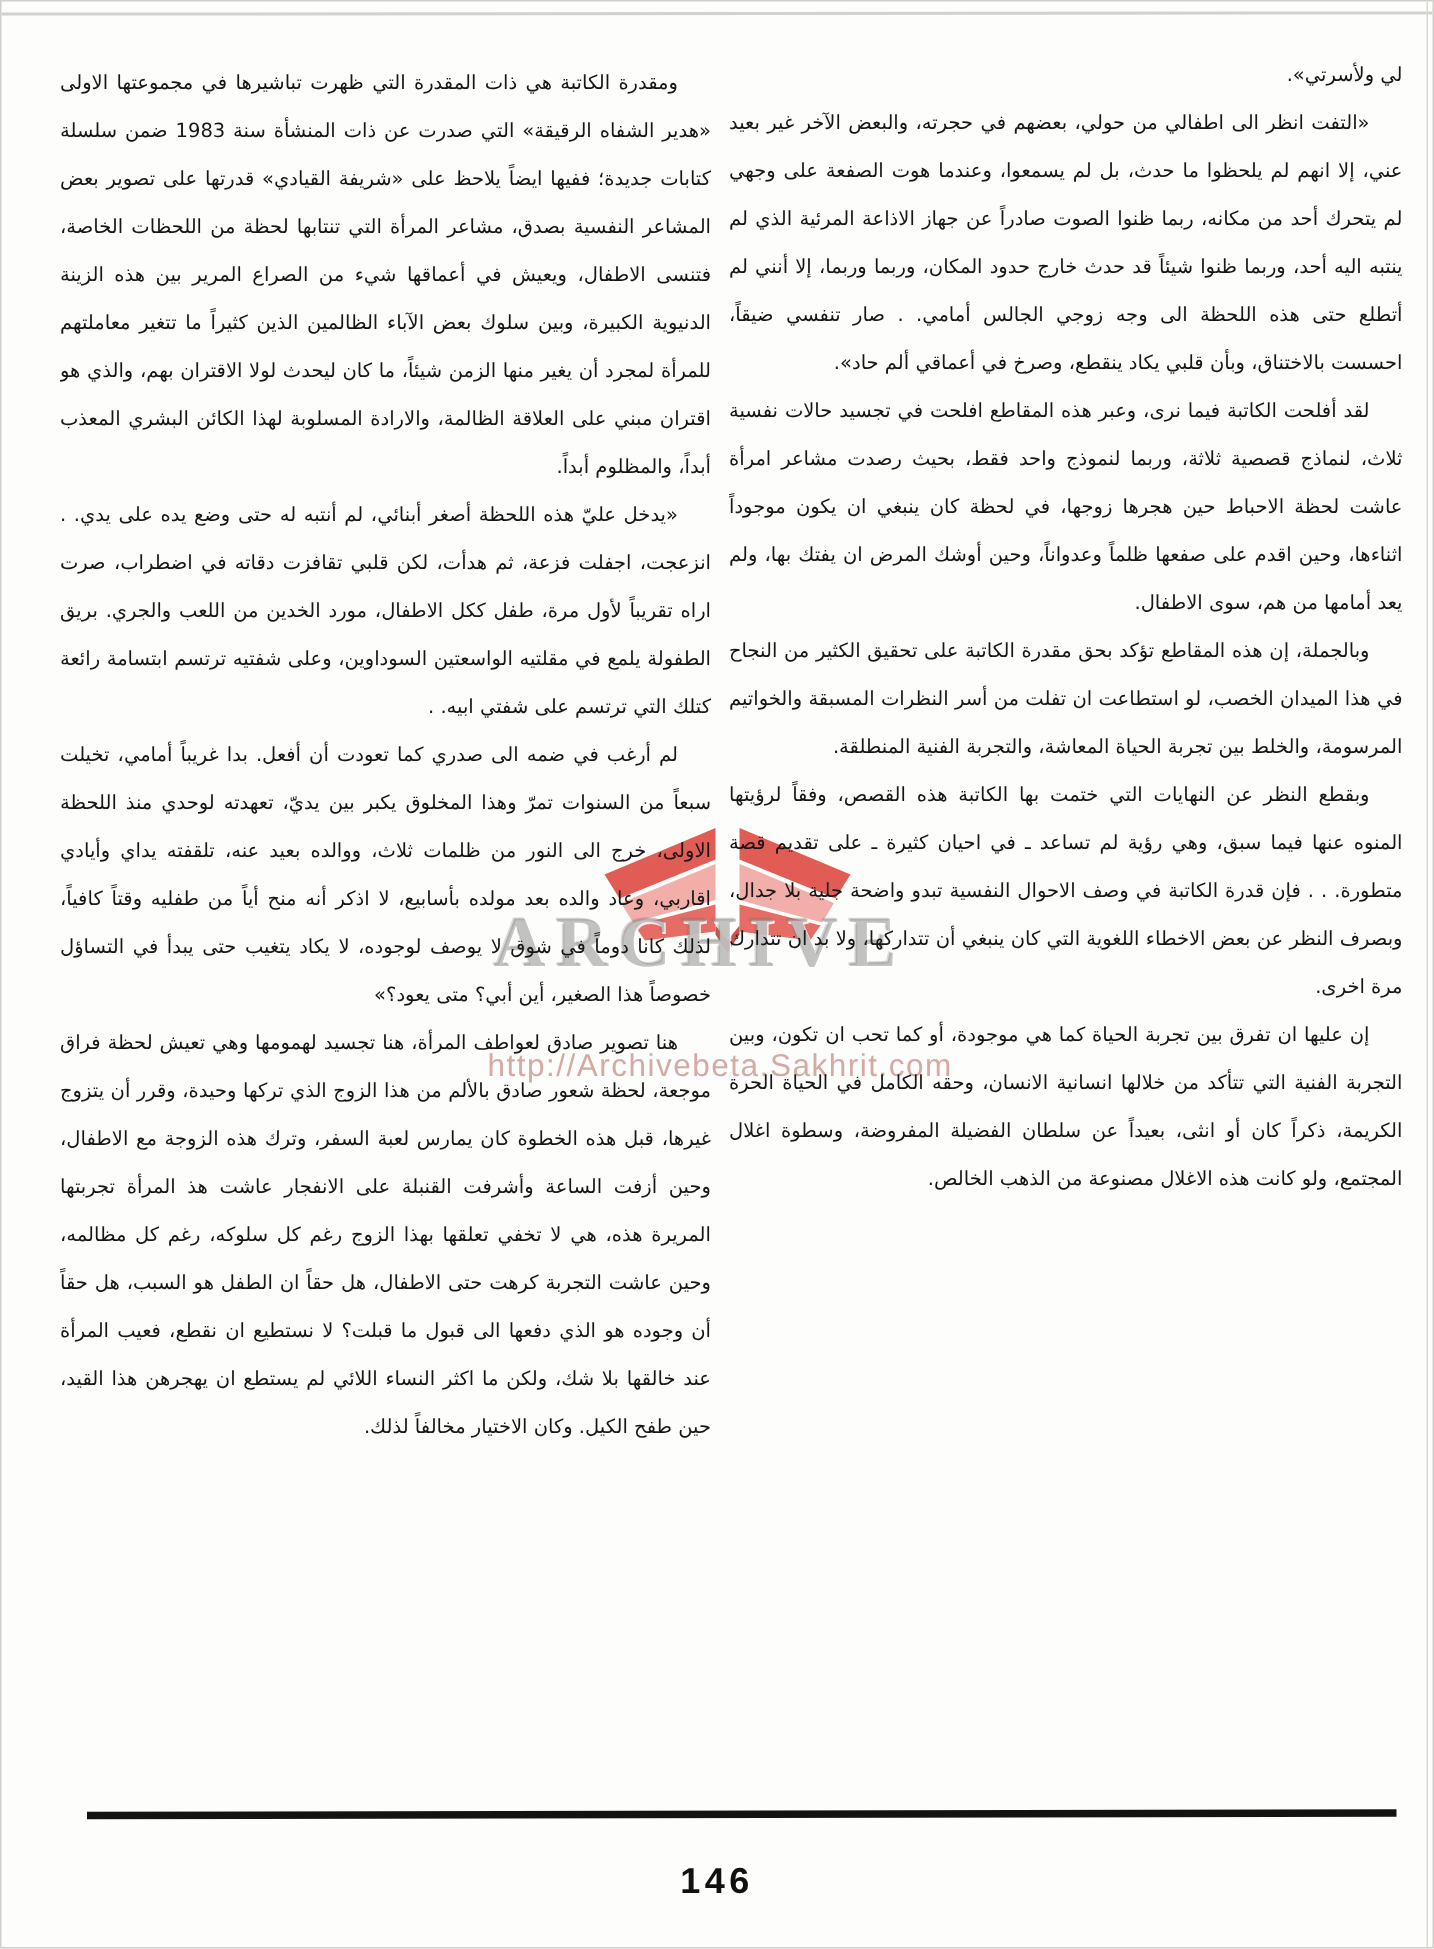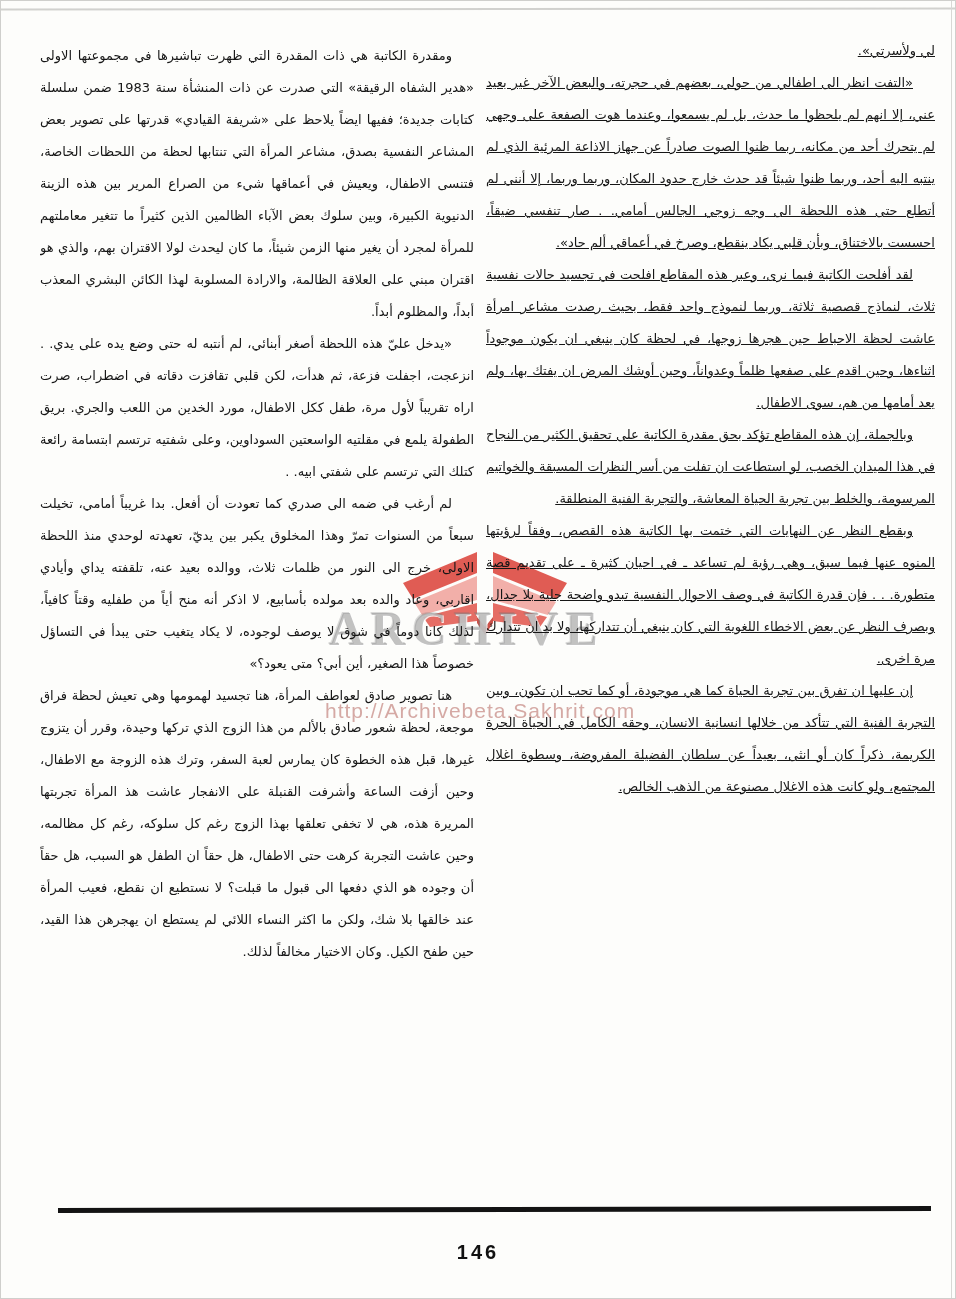--- a/index.html
+++ b/index.html
@@ -52,35 +52,35 @@
     z-index:1;
   }
   .column{
     direction:rtl;
     text-align:justify;
     font-size:13px;
     line-height:32px;
     height:1162px;
     overflow:hidden;
   }
-  .column.right{width:449px;text-decoration:underline;}
+  .column.right{width:449px;}
   .column.left{width:434px;margin-top:5px;}
   .column p{margin:0;padding:0;text-indent:22px;}
   .column p.no-indent{text-indent:0;}
   
   .footer-rule{
     position:absolute;top:1206px;left:57px;width:873px;height:5px;
     background:#131313;transform:rotate(-0.12deg);
     z-index:2;
   }
   .page-number{
     position:absolute;top:1240px;left:0;width:100%;
     text-align:center;
     font-family:"Liberation Sans","DejaVu Sans",sans-serif;
-    font-weight:bold;font-size:20px;letter-spacing:3px;
+    font-weight:bold;font-size:24px;letter-spacing:3px;
     color:#111;z-index:2;
   }
 </style>
 </head>
 <body>
 
 <div class="scan-top-line"></div>
 <div class="scan-right-line"></div>
 
 <div class="watermark">

